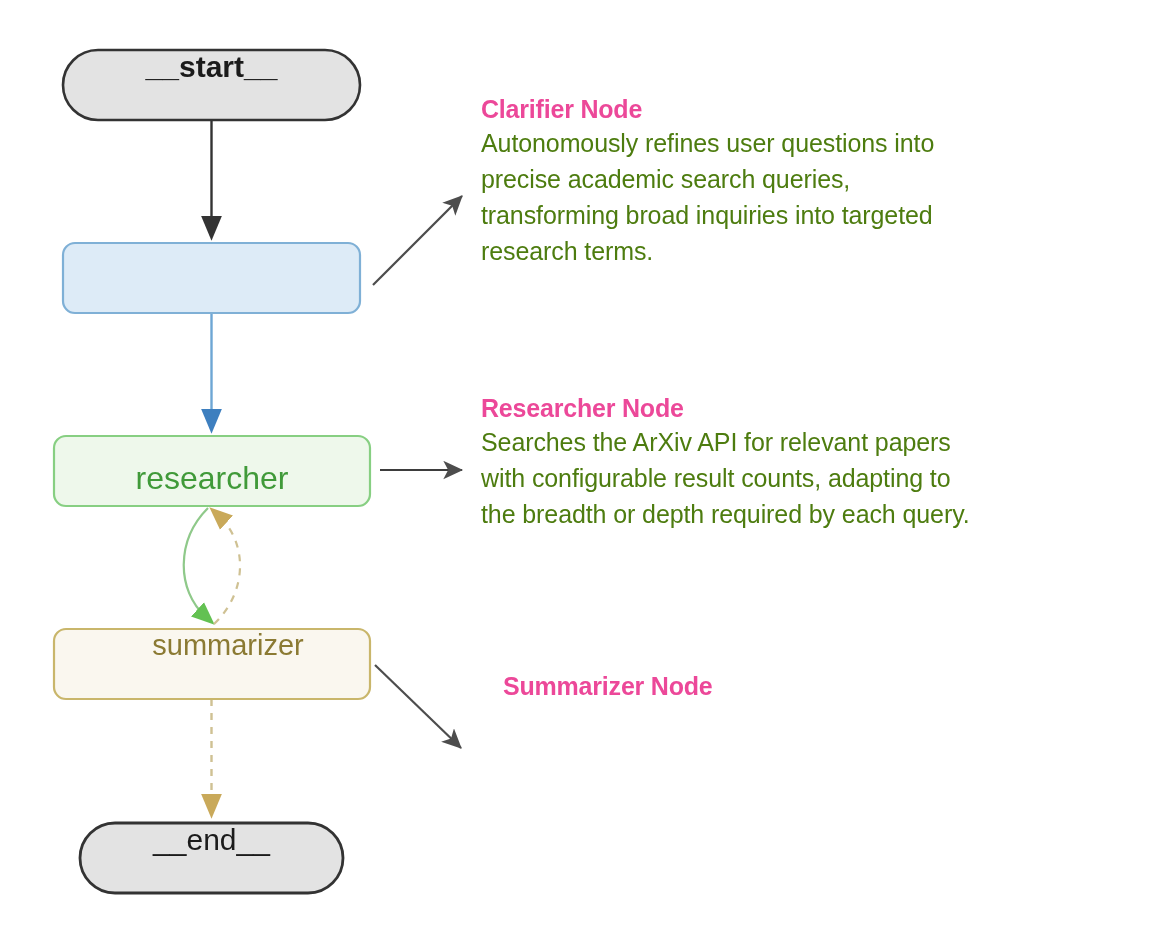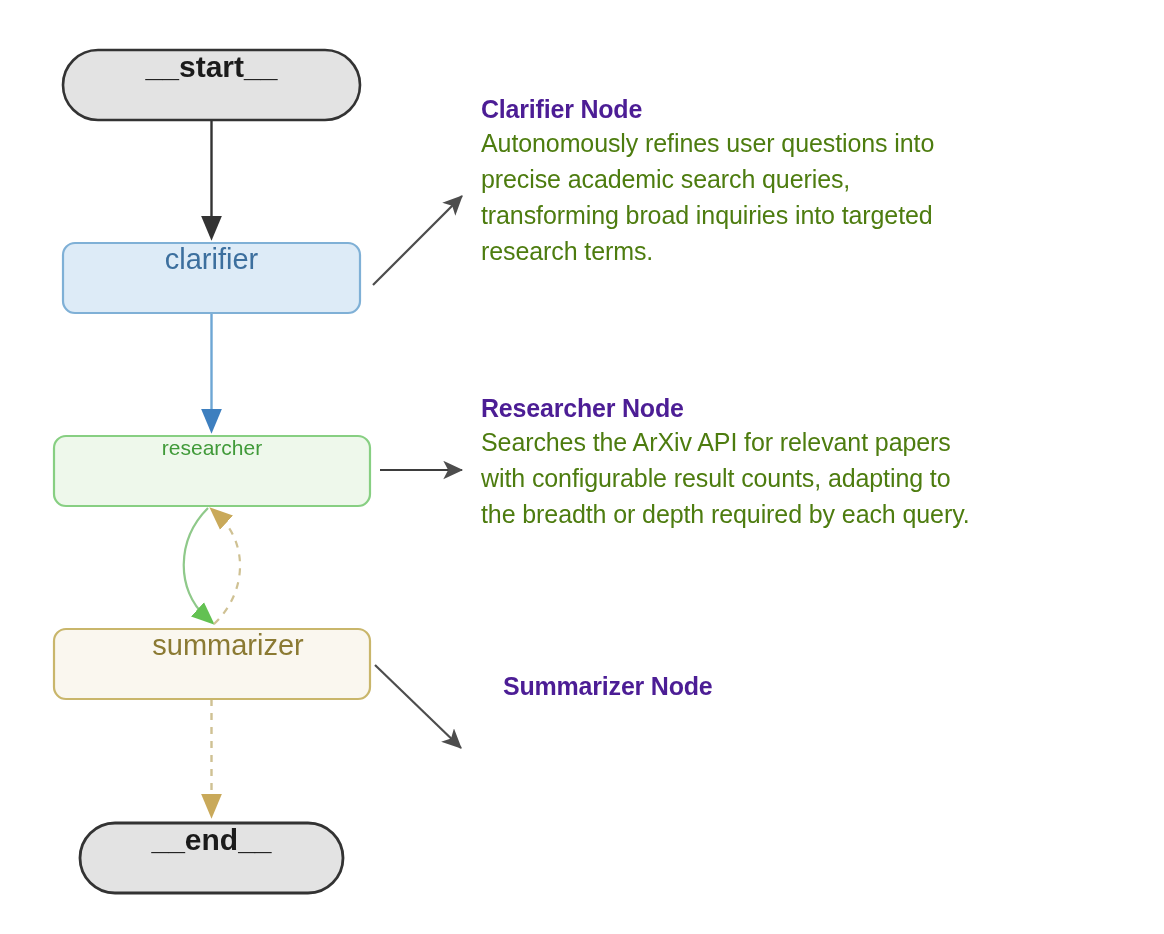--- a/index.html
+++ b/index.html
@@ -37,21 +37,21 @@
   }
 
   
   .annotation {
     position: absolute;
     font-family: "Liberation Sans", sans-serif;
   }
   .ann-title {
     font-size: 25px;
     font-weight: bold;
-    color: #4c1d95;
+    color: #ec4899;
     line-height: 1.28;
     letter-spacing: -0.2px;
   }
   .ann-body {
     font-size: 25px;
     font-weight: normal;
     color: #4d7c0f;
     line-height: 1.44;
     letter-spacing: -0.1px;
   }
@@ -129,33 +129,30 @@
     </g>
     <g>
       <line x1="375" y1="665" x2="461" y2="748" stroke="#4d4d4d" stroke-width="2.2" marker-end="url(#arrow-callout)"></line>
     </g>
   </svg>
 
   <div class="node-label" style="left:63px; top:50px; width:297px; height:70px; font-size:30px; font-weight:bold; color:#1b1b1b;">
     <span>__start__</span>
   </div>
 
-  <div class="node-label" style="left:63px; top:243px; width:297px; height:70px; font-size:29px; color:#3c6f9e;">
-    <span>clarifier</span>
-  </div>
 
-  <div class="node-label" style="left:54px; top:436px; width:316px; height:70px; font-size:21px; color:#409a39;">
+  <div class="node-label" style="left:54px; top:460px; width:316px; height:70px; font-size:32px; color:#409a39;">
     <span>researcher</span>
   </div>
 
   <div class="node-label" style="left:54px; top:629px; width:348px; height:70px; font-size:29px; color:#8b7a33;">
     <span>summarizer</span>
   </div>
 
-  <div class="node-label" style="left:80px; top:823px; width:263px; height:54px; font-size:30px; font-weight:bold; color:#1b1b1b;">
+  <div class="node-label" style="left:80px; top:823px; width:263px; height:54px; font-size:30px; font-weight:normal; color:#1b1b1b;">
     <span>__end__</span>
   </div>
 
   <div class="annotation" style="left:481px; top:93px; width:660px;">
     <div class="ann-title">Clarifier Node</div>
     <div class="ann-body">
       <span class="ln">Autonomously refines user questions into</span>
       <span class="ln">precise academic search queries,</span>
       <span class="ln">transforming broad inquiries into targeted</span>
       <span class="ln">research terms.</span>

